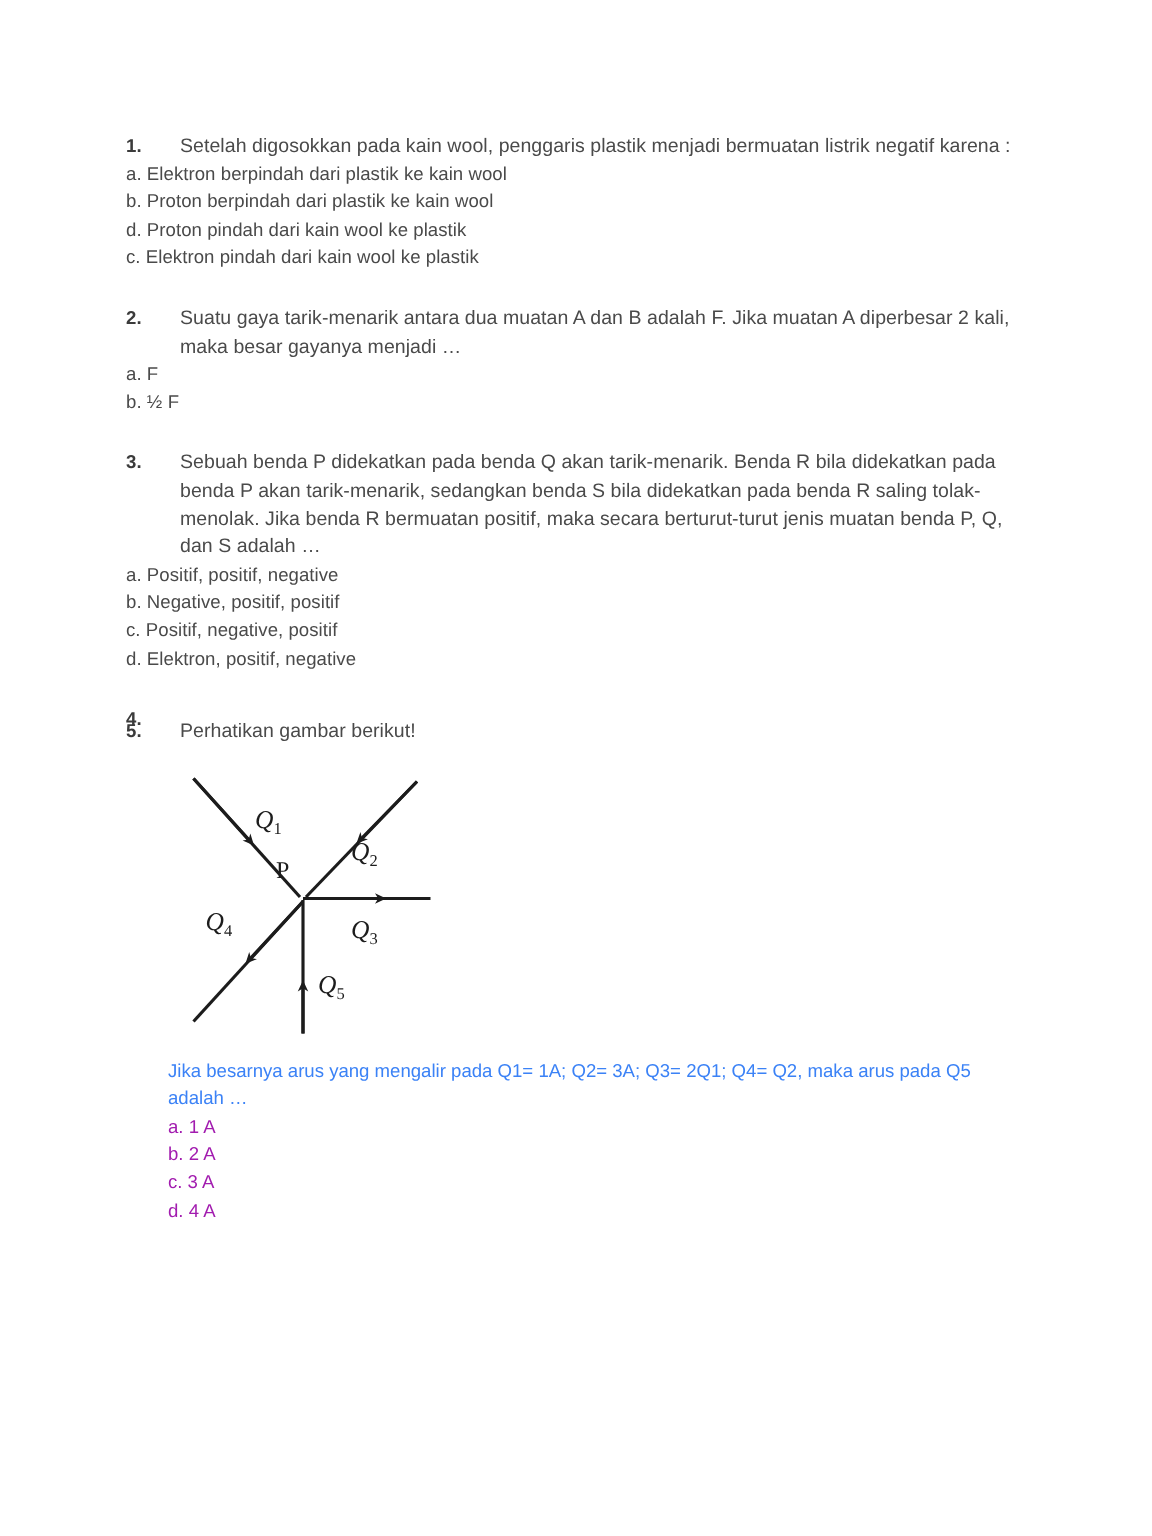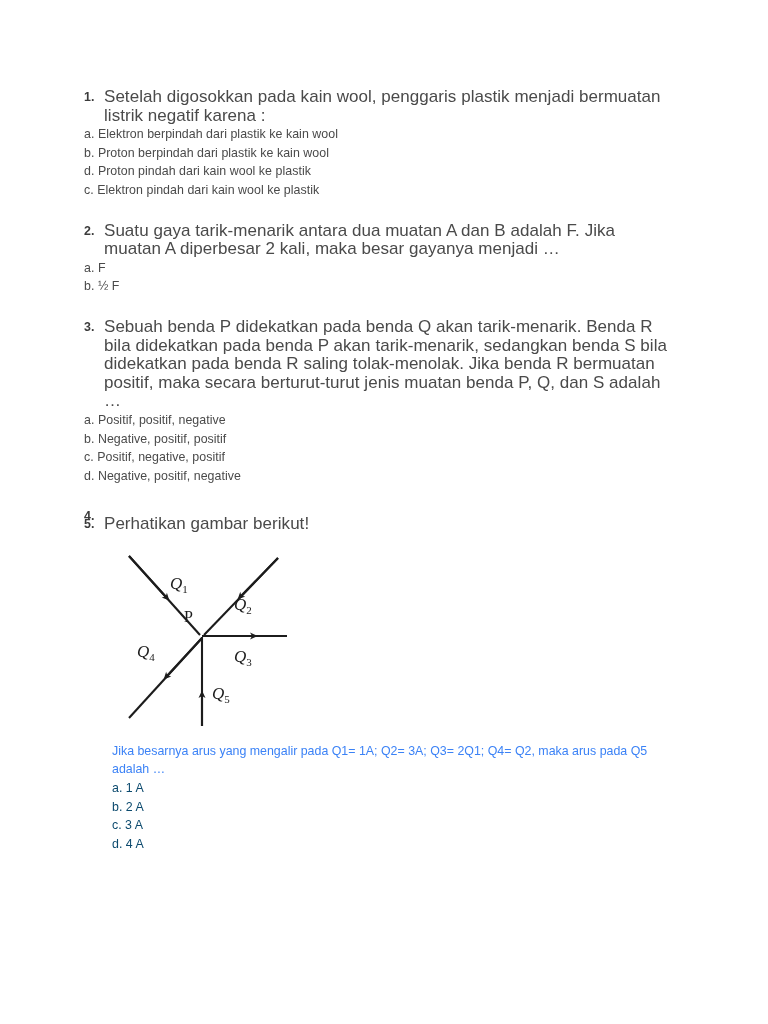--- a/index.html
+++ b/index.html
@@ -42,22 +42,22 @@
     left: 0;
     top: 0;
     width: 22px;
     font-size: 12.4px;
     font-weight: 700;
     color: #3b3b3b;
     line-height: 18.6px;
     letter-spacing: 0.1px;
   }
   .q-stem {
-    margin-left: 20px;
-    font-size: 17px;
+    margin-left: 36px;
+    font-size: 13px;
     line-height: 18.6px;
     color: #4a4a4a;
     letter-spacing: 0.04px;
     max-width: 572px;
   }
   .options {
     list-style: none;
     padding: 0;
     margin-top: 0;
     margin-bottom: 0;
@@ -101,21 +101,21 @@
   .caption-opts {
     margin-left: 28px;
     list-style: none;
     padding: 0;
     margin-top: 0;
     margin-bottom: 0;
   }
   .caption-opts li {
     font-size: 12.4px;
     line-height: 18.6px;
-    color: #0c4a6e;
+    color: #a21caf;
   }
 </style>
 </head>
 <body>
 
 <div class="page">
   <div class="content">
 
     <div class="question" id="q1">
       <div class="q-num">1.</div>
@@ -137,21 +137,21 @@
       </ul>
     </div>
 
     <div class="question" id="q3">
       <div class="q-num">3.</div>
       <div class="q-stem">Sebuah benda P didekatkan pada benda Q akan tarik-menarik. Benda R bila didekatkan pada benda P akan tarik-menarik, sedangkan benda S bila didekatkan pada benda R saling tolak-menolak. Jika benda R bermuatan positif, maka secara berturut-turut jenis muatan benda P, Q, dan S adalah …</div>
       <ul class="options">
         <li>a. Positif, positif, negative</li>
         <li>b. Negative, positif, positif</li>
         <li>c. Positif, negative, positif</li>
-        <li>d. Negative, positif, negative</li>
+        <li>d. Elektron, positif, negative</li>
       </ul>
     </div>
 
     <div class="question" id="q4">
       <div class="q-num">4.</div>
     </div>
 
     <div class="question" id="q5">
       <div class="q-num">5.</div>
       <div class="q-stem">Perhatikan gambar berikut!</div>

